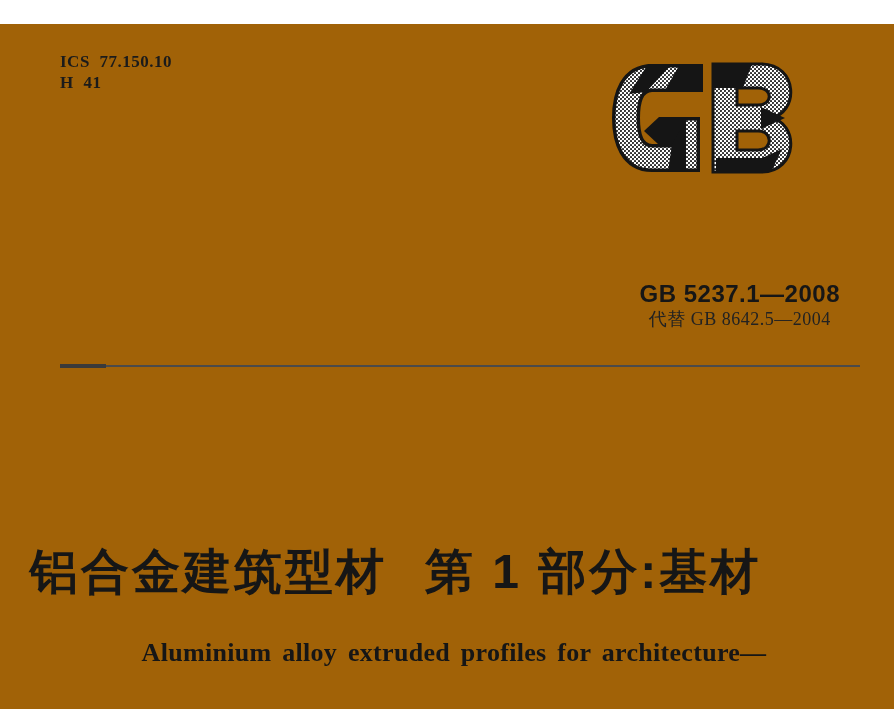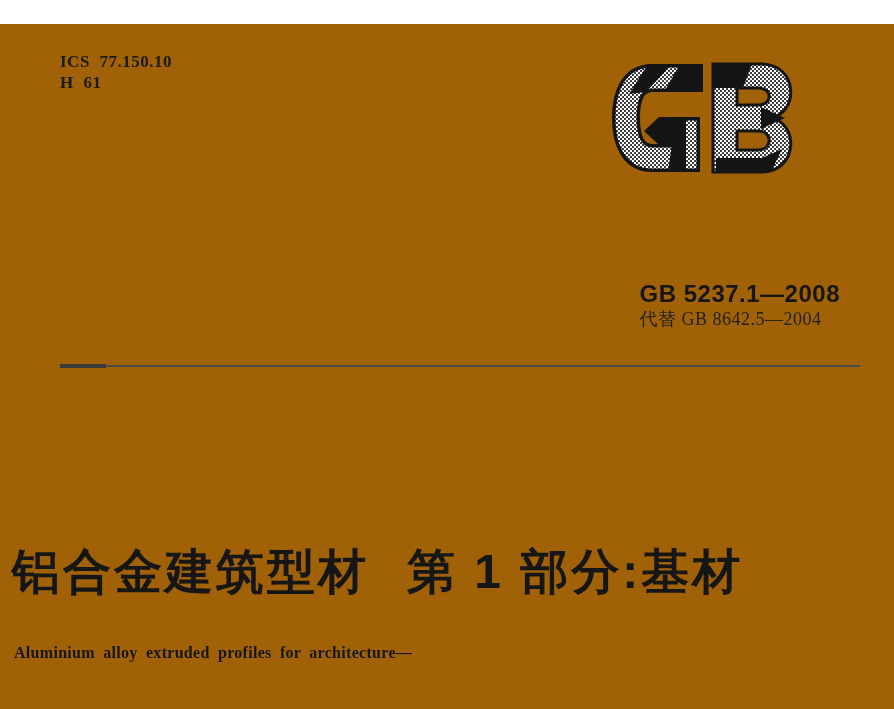--- a/index.html
+++ b/index.html
@@ -54,21 +54,21 @@
     letter-spacing: 13px;
     white-space: nowrap;
     color: #161616;
   }
 
   
   .std-block {
     position: absolute;
     right: 54px;
     top: 255px;
-    text-align: left;
+    text-align: center;
   }
   .std-code {
     font-family: "Liberation Sans", "DejaVu Sans", sans-serif;
     font-weight: bold;
     font-size: 24px;
     line-height: 29px;
     letter-spacing: 0.5px;
     color: #161616;
   }
   .std-supersedes {
@@ -98,21 +98,21 @@
     height: 4px;
     background: #3a3a3a;
   }
 
   
   .title-wrap {
     position: absolute;
     left: 0;
     top: 518px;
     width: 745px;
-    padding-left: 12px;
+    padding-left: 30px;
     box-sizing: border-box;
   }
   .cn-title {
     font-family: "Liberation Sans", "DejaVu Sans", sans-serif;
     font-weight: bold;
     font-size: 48px;
     line-height: 60px;
     letter-spacing: 3px;
     white-space: nowrap;
     color: #161616;
@@ -121,38 +121,38 @@
     display: inline-block;
     width: 38px;
   }
   .en-title {
     position: absolute;
     left: 0;
     top: 612px;
     width: 894px;
     padding-left: 14px;
     box-sizing: border-box;
-    text-align: left;
+    text-align: center;
     font-family: "Liberation Serif", "DejaVu Serif", serif;
     font-weight: bold;
-    font-size: 16px;
+    font-size: 26px;
     line-height: 33px;
     letter-spacing: 0.3px;
     word-spacing: 4px;
     color: #161616;
   }
 </style>
 </head>
 <body>
 
 <div id="page">
 
   <div class="ics-block">
     <div>ICS 77.150.10</div>
-    <div>H 61</div>
+    <div>H 41</div>
   </div>
 
   <div class="gb-logo">
     <svg width="190" height="112" viewBox="0 0 190 112" xmlns="http://www.w3.org/2000/svg">
       <title>GB</title>
       <defs>
         <pattern id="ht" width="4" height="4" patternUnits="userSpaceOnUse">
           <rect width="4" height="4" fill="#ffffff"></rect>
           <circle cx="1" cy="1" r="1.05" fill="#1f1f1f"></circle>
           <circle cx="3" cy="3" r="1.05" fill="#1f1f1f"></circle>

